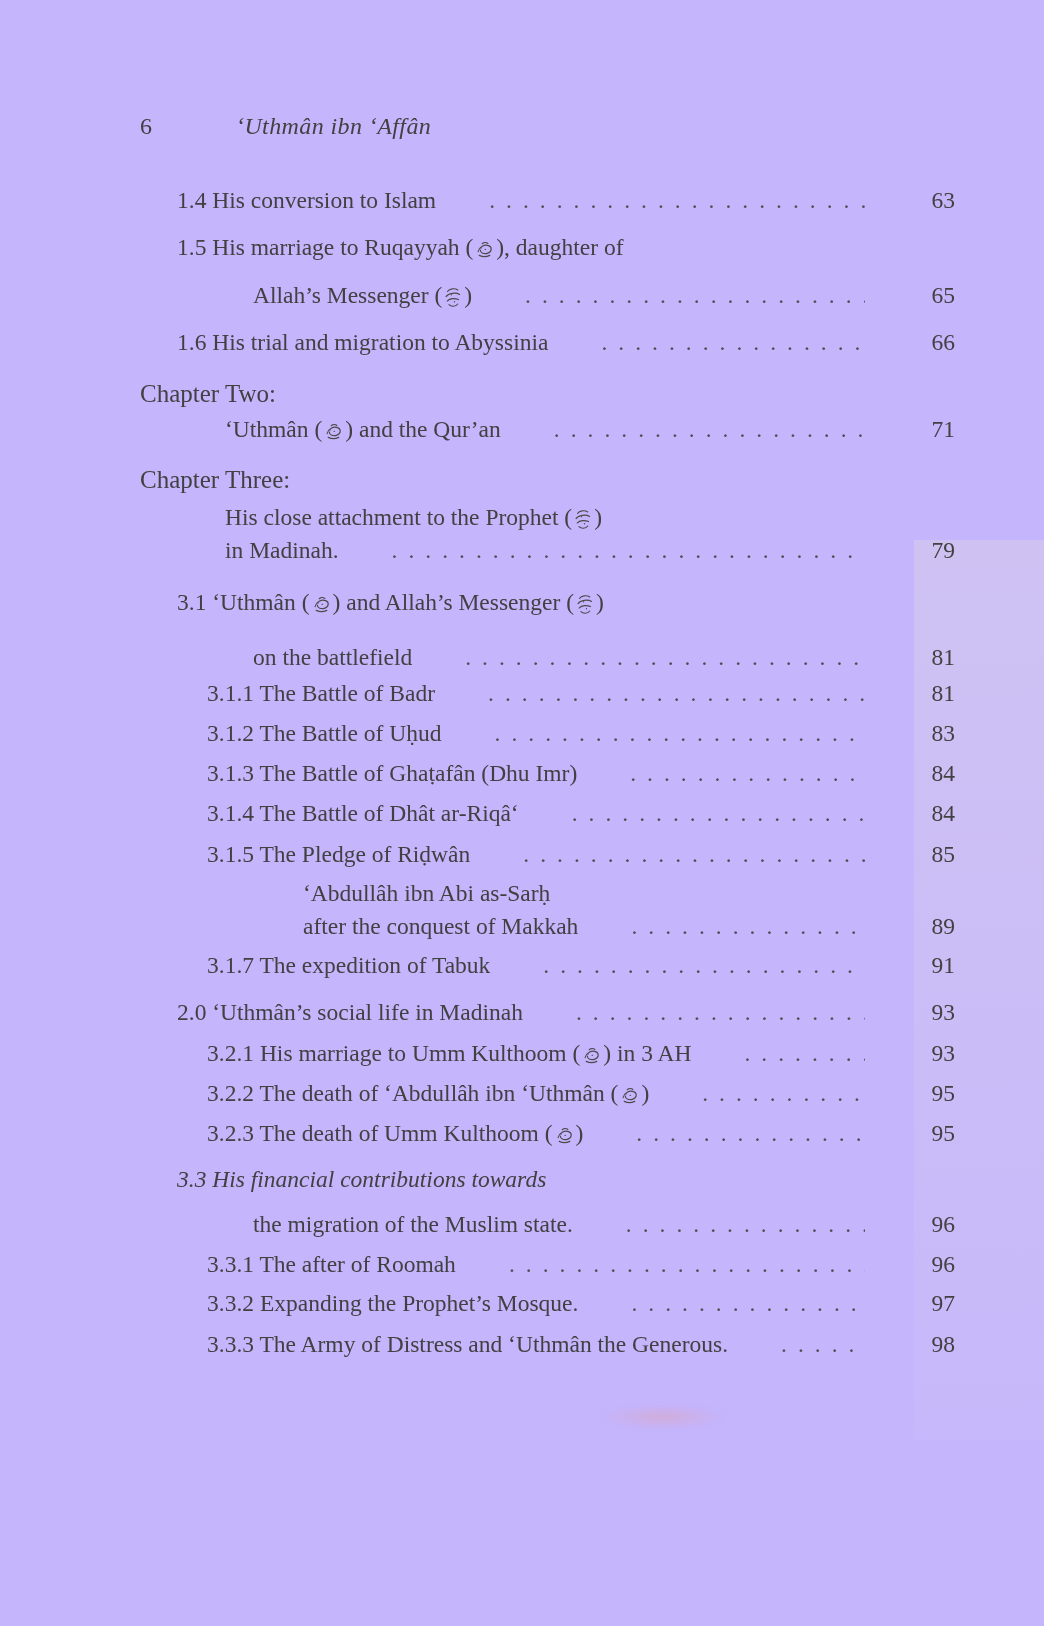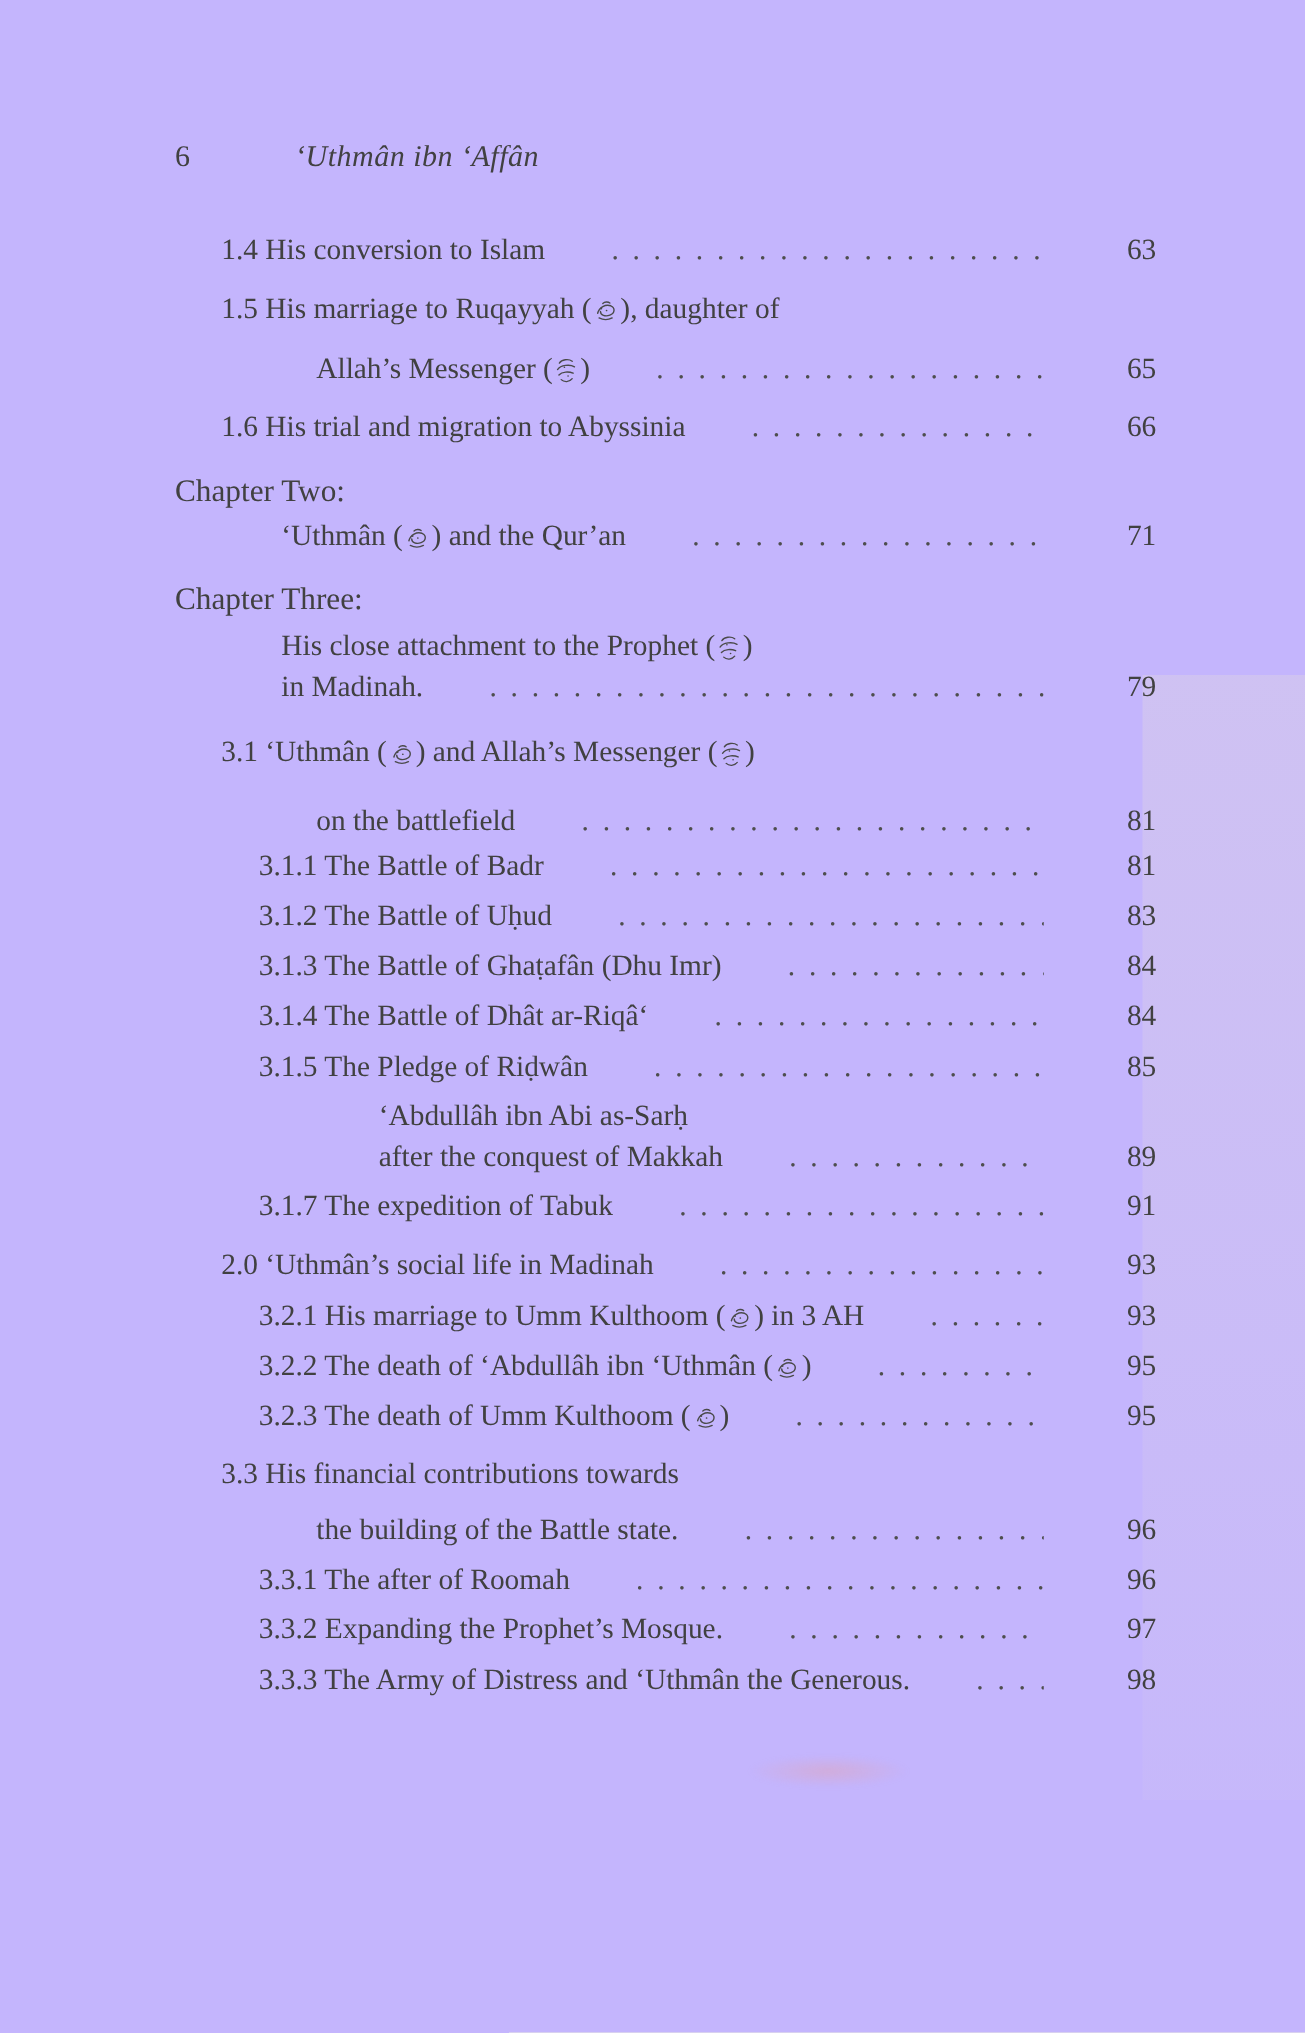--- a/index.html
+++ b/index.html
@@ -27,21 +27,21 @@
   .header {
     position:absolute; top:113px; left:140px;
     font-size:24px; white-space:nowrap;
   }
   .header .num { display:inline-block; }
   .header .title { display:inline-block; font-style:italic; margin-left:84px; letter-spacing:0.4px; }
   .toc { position:absolute; top:180px; left:0; width:1044px; }
   .row {
     display:flex; align-items:baseline;
     line-height:40px; font-size:23.5px;
-    padding-right:119px;
+    padding-right:89px;
     gap:44px;
   }
   .k-chapter { padding-left:140px; font-size:25px; }
   .k-l1    { padding-left:177px; }
   .k-l2    { padding-left:207px; }
   .k-cont1 { padding-left:225px; }
   .k-cont2 { padding-left:253px; }
   .k-cont3 { padding-left:303px; }
   .txt { flex:0 0 auto; white-space:nowrap; }
   .leader {
@@ -215,25 +215,25 @@
         <span class="txt">3.2.3 The death of Umm Kulthoom (<span class="hon radi"><svg width="23" height="18" viewBox="0 0 30 24">
               <path d="M6.5 15.5 C8 9, 15 5.5, 20.5 7.5 C25.5 9.5, 25 15.5, 19.5 17.5 C14.5 19.3, 9.5 17.5, 9.5 13.5" fill="none" stroke="#4a4a4a" stroke-width="1.5" stroke-linecap="round"></path>
               <path d="M12 5 C14 3.2, 17.5 3, 19.5 4.6" fill="none" stroke="#4a4a4a" stroke-width="1.5" stroke-linecap="round"></path>
               <path d="M8 20.5 C12 22.5, 18 22.5, 22 20.5" fill="none" stroke="#4a4a4a" stroke-width="1.5" stroke-linecap="round"></path>
               <circle cx="10.5" cy="10.5" r="0.9" fill="#4a4a4a"></circle>
               <circle cx="16" cy="12.5" r="0.9" fill="#4a4a4a"></circle>
             </svg></span>)</span>
         <span class="leader">......................................................................</span>
         <span class="pg">95</span>
       </div>
-      <div class="row k-l1" style="margin-top: 6px;">
+      <div class="row k-l1" style="margin-top: 6px; font-style: italic;">
         <span class="txt">3.3 His financial contributions towards</span>
       </div>
       <div class="row k-cont2" style="margin-top: 5px;">
-        <span class="txt">the building of the Battle state.</span>
+        <span class="txt">the migration of the Muslim state.</span>
         <span class="leader">......................................................................</span>
         <span class="pg">96</span>
       </div>
       <div class="row k-l2">
         <span class="txt">3.3.1 The after of Roomah</span>
         <span class="leader">......................................................................</span>
         <span class="pg">96</span>
       </div>
       <div class="row k-l2" style="margin-top: -1px;">
         <span class="txt">3.3.2 Expanding the Prophet’s Mosque.</span>

